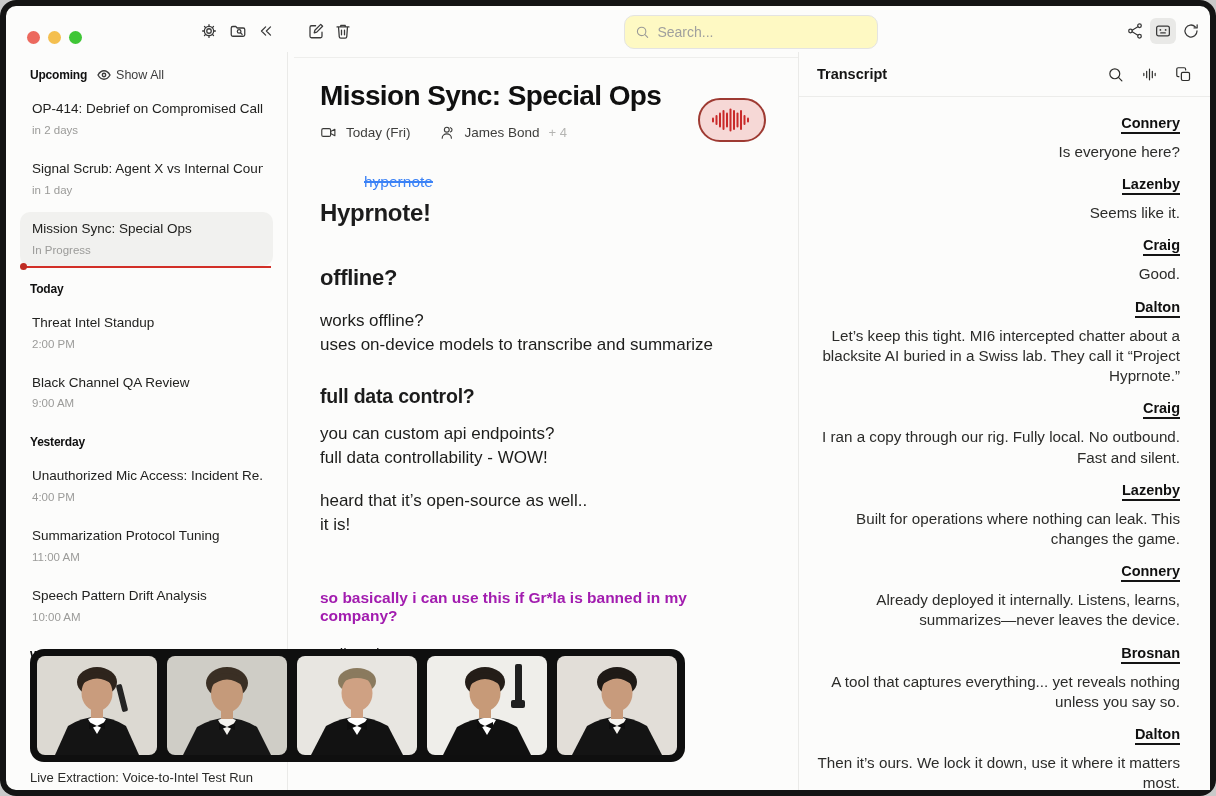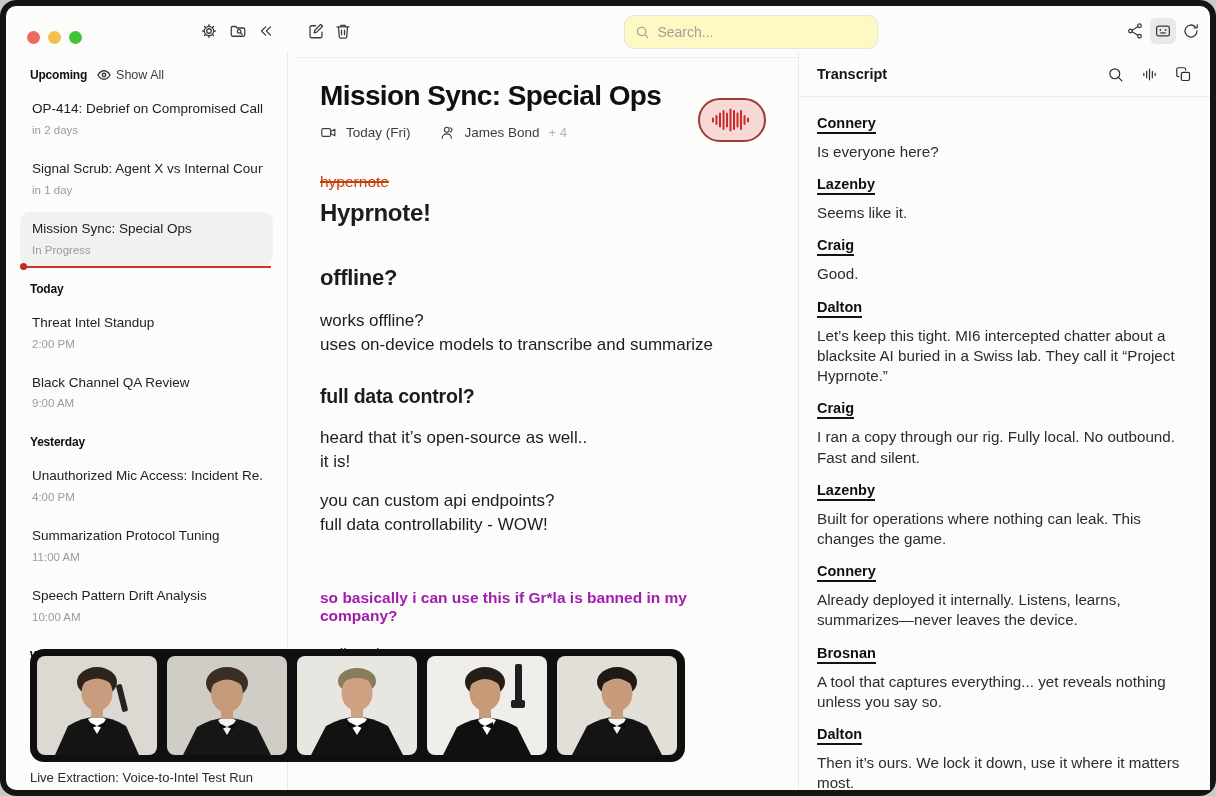--- a/index.html
+++ b/index.html
@@ -48,37 +48,37 @@
   .main { position:absolute; left:288px; top:52px; width:510px; bottom:6px; overflow:hidden; padding:28px 32px 0 32px; }
   .title-row { display:flex; align-items:flex-start; }
   .note-title { font-size:28px; font-weight:700; letter-spacing:-0.6px; color:#101010; flex:1; }
   .record-pill { position:absolute; left:410px; top:46px; width:68px; height:44px; border-radius:22px;
     background:#f6d8d6; border:2px solid #9e3a32; display:flex; align-items:center; justify-content:center; }
   .meta-row { display:flex; align-items:center; gap:9px; margin-top:12px; font-size:13.5px; color:#3e3e3c; }
   .meta-row svg { width:17px; height:17px; stroke:#3a3a38; fill:none; stroke-width:1.6; stroke-linecap:round; stroke-linejoin:round; }
   .meta-gap { width:10px; }
   .meta-extra { color:#b4b4b2; font-size:13px; }
   .note-body { margin-top:32px; }
-  .nb-strike { font-size:15.5px; color:#c2410c; text-decoration:line-through; text-decoration-thickness:1.5px; }
+  .nb-strike { font-size:15.5px; color:#3b82f6; text-decoration:line-through; text-decoration-thickness:1.5px;margin-left:44px; }
   .nb-h1 { font-size:24px; font-weight:700; margin-top:8px; letter-spacing:-0.3px; }
   .nb-h2 { font-size:22px; font-weight:700; margin-top:38px; letter-spacing:-0.3px; }
   .nb-h3 { font-size:19.5px; font-weight:700; margin-top:28px; letter-spacing:-0.2px; }
   .nb-p { font-size:17px; line-height:1.42; margin-top:18px; color:#1d1d1b; white-space:pre-line; }
   .nb-p.tight { margin-top:14px; }
   .nb-q { font-size:15.5px; font-weight:700; margin-top:52px; color:#a21caf; }
   .nb-a { font-size:15.5px; margin-top:20px; }
 
   
   .transcript { position:absolute; left:798px; right:6px; top:52px; bottom:6px;
     border-left:1px solid #eaeae8; background:#fcfcfb; }
   .t-head { height:45px; border-bottom:1px solid #ececea; display:flex; align-items:center; padding:0 18px; }
   .t-title { font-size:14.5px; font-weight:600; color:#141414; flex:1; }
   .t-icons { display:flex; align-items:center; gap:17px; }
   .t-icons svg { width:17px; height:17px; stroke:#2e2e2c; fill:none; stroke-width:1.7; stroke-linecap:round; stroke-linejoin:round; }
-  .t-body { padding:17px 10px 0 18px; overflow:hidden; height:calc(100% - 45px); }
+  .t-body { padding:17px 30px 0 18px; overflow:hidden; height:calc(100% - 45px);text-align:right; }
   .t-entry { margin-bottom:13px; }
   .t-speaker { display:inline-block; font-size:14.5px; font-weight:700; color:#101010;
     border-bottom:2px solid #141414; padding-bottom:1px; margin-bottom:8px; }
   .t-text { font-size:15.2px; line-height:1.33; color:#2c2c2a; }
 
   
   .gallery { position:absolute; left:30px; top:649px; width:655px; height:113px;
     background:#0f0f0f; border-radius:14px; display:flex; gap:10px; padding:7px; z-index:5; }
   .photo { width:120px; height:99px; border-radius:8px; overflow:hidden; flex:0 0 auto; }
   .photo svg { display:block; width:100%; height:100%; }
@@ -262,24 +262,24 @@
       <span class="meta-extra">+ 4</span>
     </div>
 
     <div class="note-body">
       <div class="nb-strike">hypernote</div>
       <div class="nb-h1">Hyprnote!</div>
       <div class="nb-h2">offline?</div>
       <div class="nb-p">works offline?
 uses on-device models to transcribe and summarize</div>
       <div class="nb-h3">full data control?</div>
+      <div class="nb-p tight">you can custom api endpoints?
+full data controllability - WOW!</div>
       <div class="nb-p">heard that it’s open-source as well..
 it is!</div>
-      <div class="nb-p tight">you can custom api endpoints?
-full data controllability - WOW!</div>
       <div class="nb-q">so basically i can use this if Gr*la is banned in my company?</div>
       <div class="nb-a">Hell yeah!</div>
     </div>
   </div>
 
   <div class="transcript">
     <div class="t-head">
       <span class="t-title">Transcript</span>
       <span class="t-icons">
         <svg viewBox="0 0 24 24">

